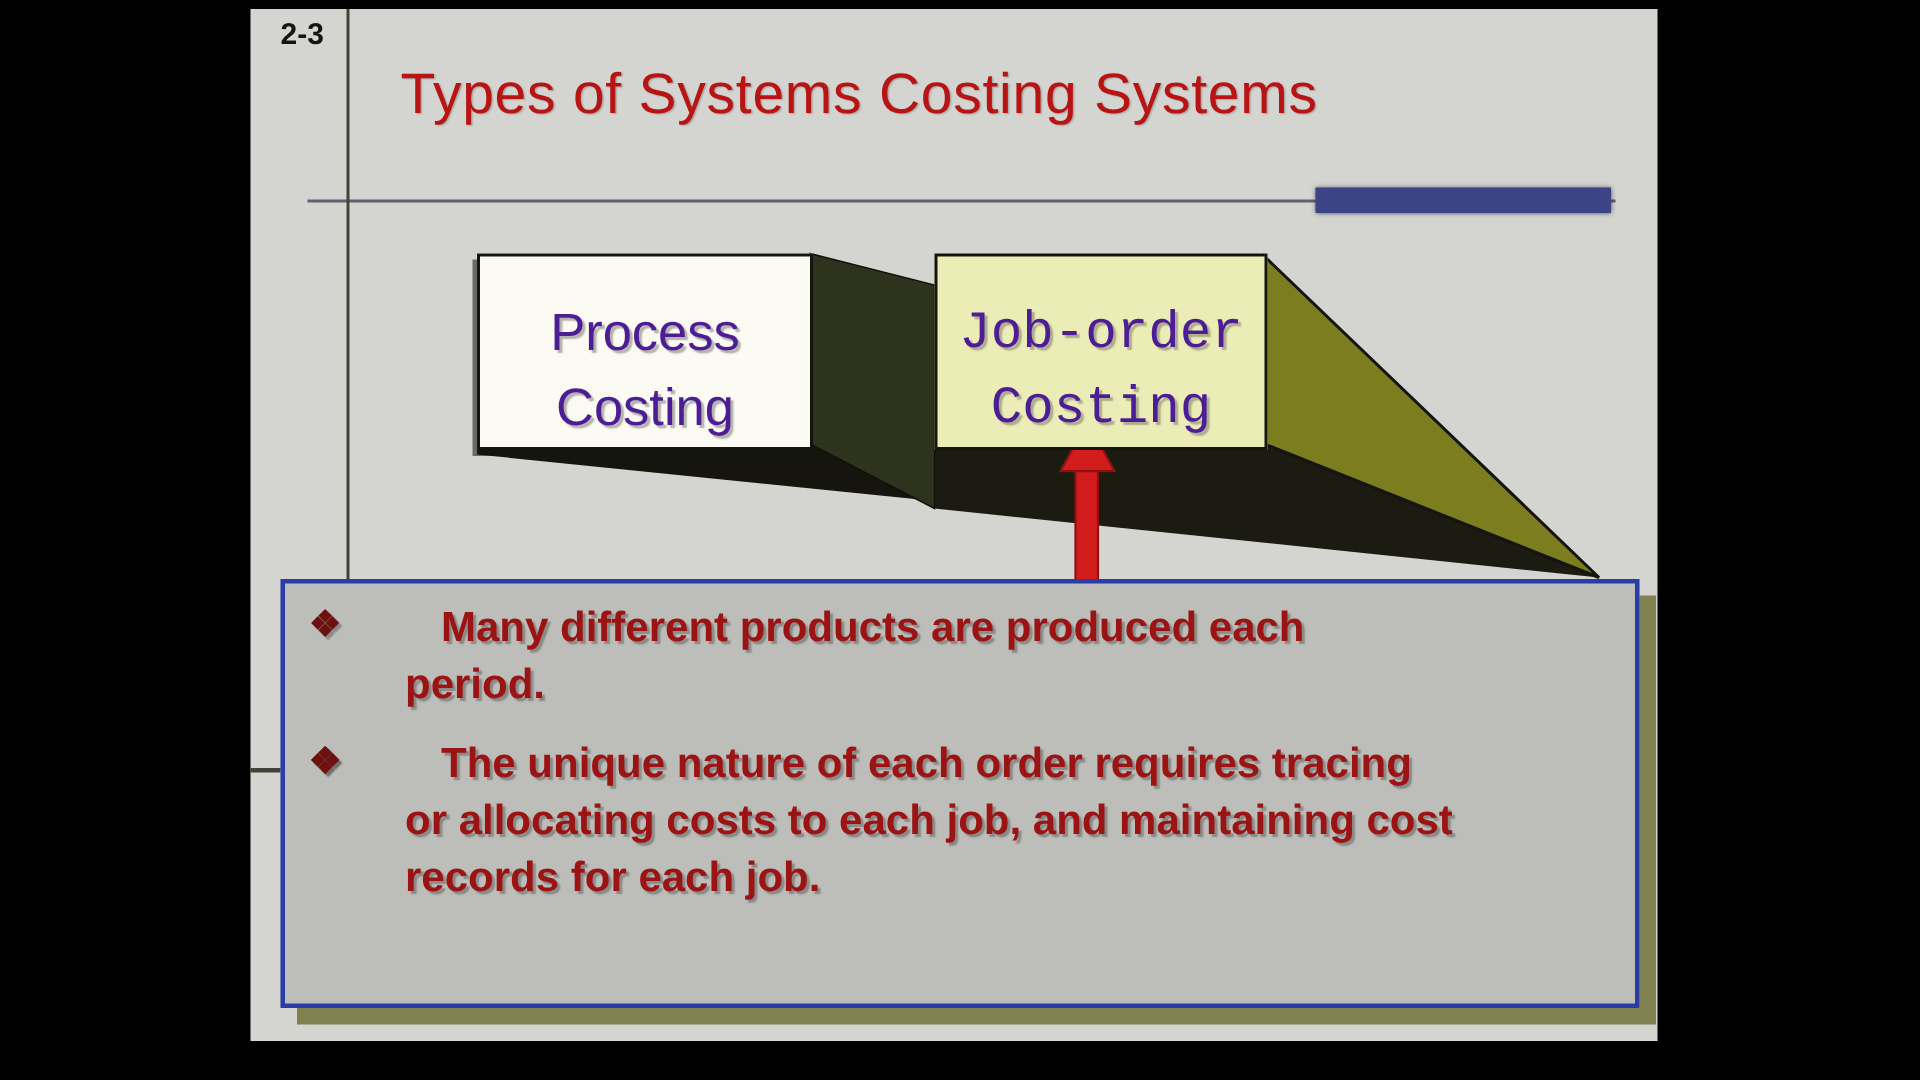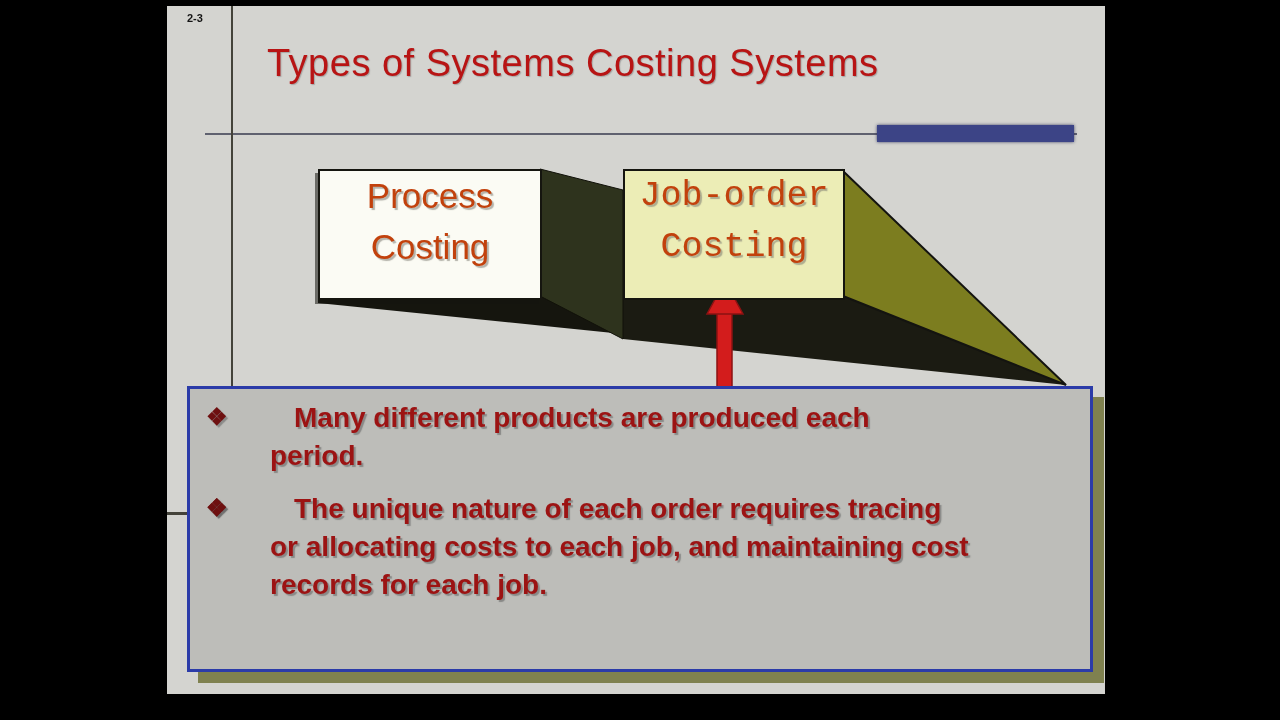--- a/index.html
+++ b/index.html
@@ -6,21 +6,21 @@
   .stage{
     position:relative;width:1280px;height:720px;background:#000;overflow:hidden;
     font-family:"Liberation Sans", sans-serif;
   }
   .slide{
     position:absolute;left:167px;top:6px;width:938px;height:688px;
     background:#d4d4d0;
   }
   .page-number{
     position:absolute;left:20px;top:6px;
-    font-size:11px;font-weight:bold;color:#141414;
+    font-size:20px;font-weight:bold;color:#141414;
   }
   .slide-title{
     position:absolute;left:100px;top:36px;width:760px;
     font-size:38px;font-weight:400;color:#b81414;letter-spacing:0.5px;
     text-shadow:1px 1px 1px rgba(110,110,110,0.45);
     white-space:nowrap;
   }
   .title-underline{
     position:absolute;left:38px;top:127px;width:872px;height:2px;
     background:#5f616f;
@@ -33,23 +33,23 @@
     position:absolute;left:64px;top:0;width:2px;height:508px;background:#44433a;
   }
   .template-tick{
     position:absolute;left:0;top:506px;width:22px;height:3px;background:#44433a;
   }
   .diagram-svg{
     position:absolute;left:0;top:0;width:938px;height:688px;
   }
   .cost-box{
     position:absolute;top:163px;height:127px;
-    display:flex;align-items:flex-start;justify-content:center;text-align:center;
+    display:flex;align-items:flex-end;justify-content:center;text-align:center;
     border:2px solid #15150f;
-    font-size:35px;line-height:1.45;color:#c2410c;
+    font-size:35px;line-height:1.45;color:#4c1d95;
     text-shadow:2px 2px 1px rgba(120,118,110,0.55);
   }
   .process-box{
     left:151px;width:220px;
     background:#fbfbf4;
     box-shadow:-3px 4px 0 rgba(20,20,15,0.55);
   }
   .job-box{
     left:456px;width:218px;
     background:#ecedb6;

